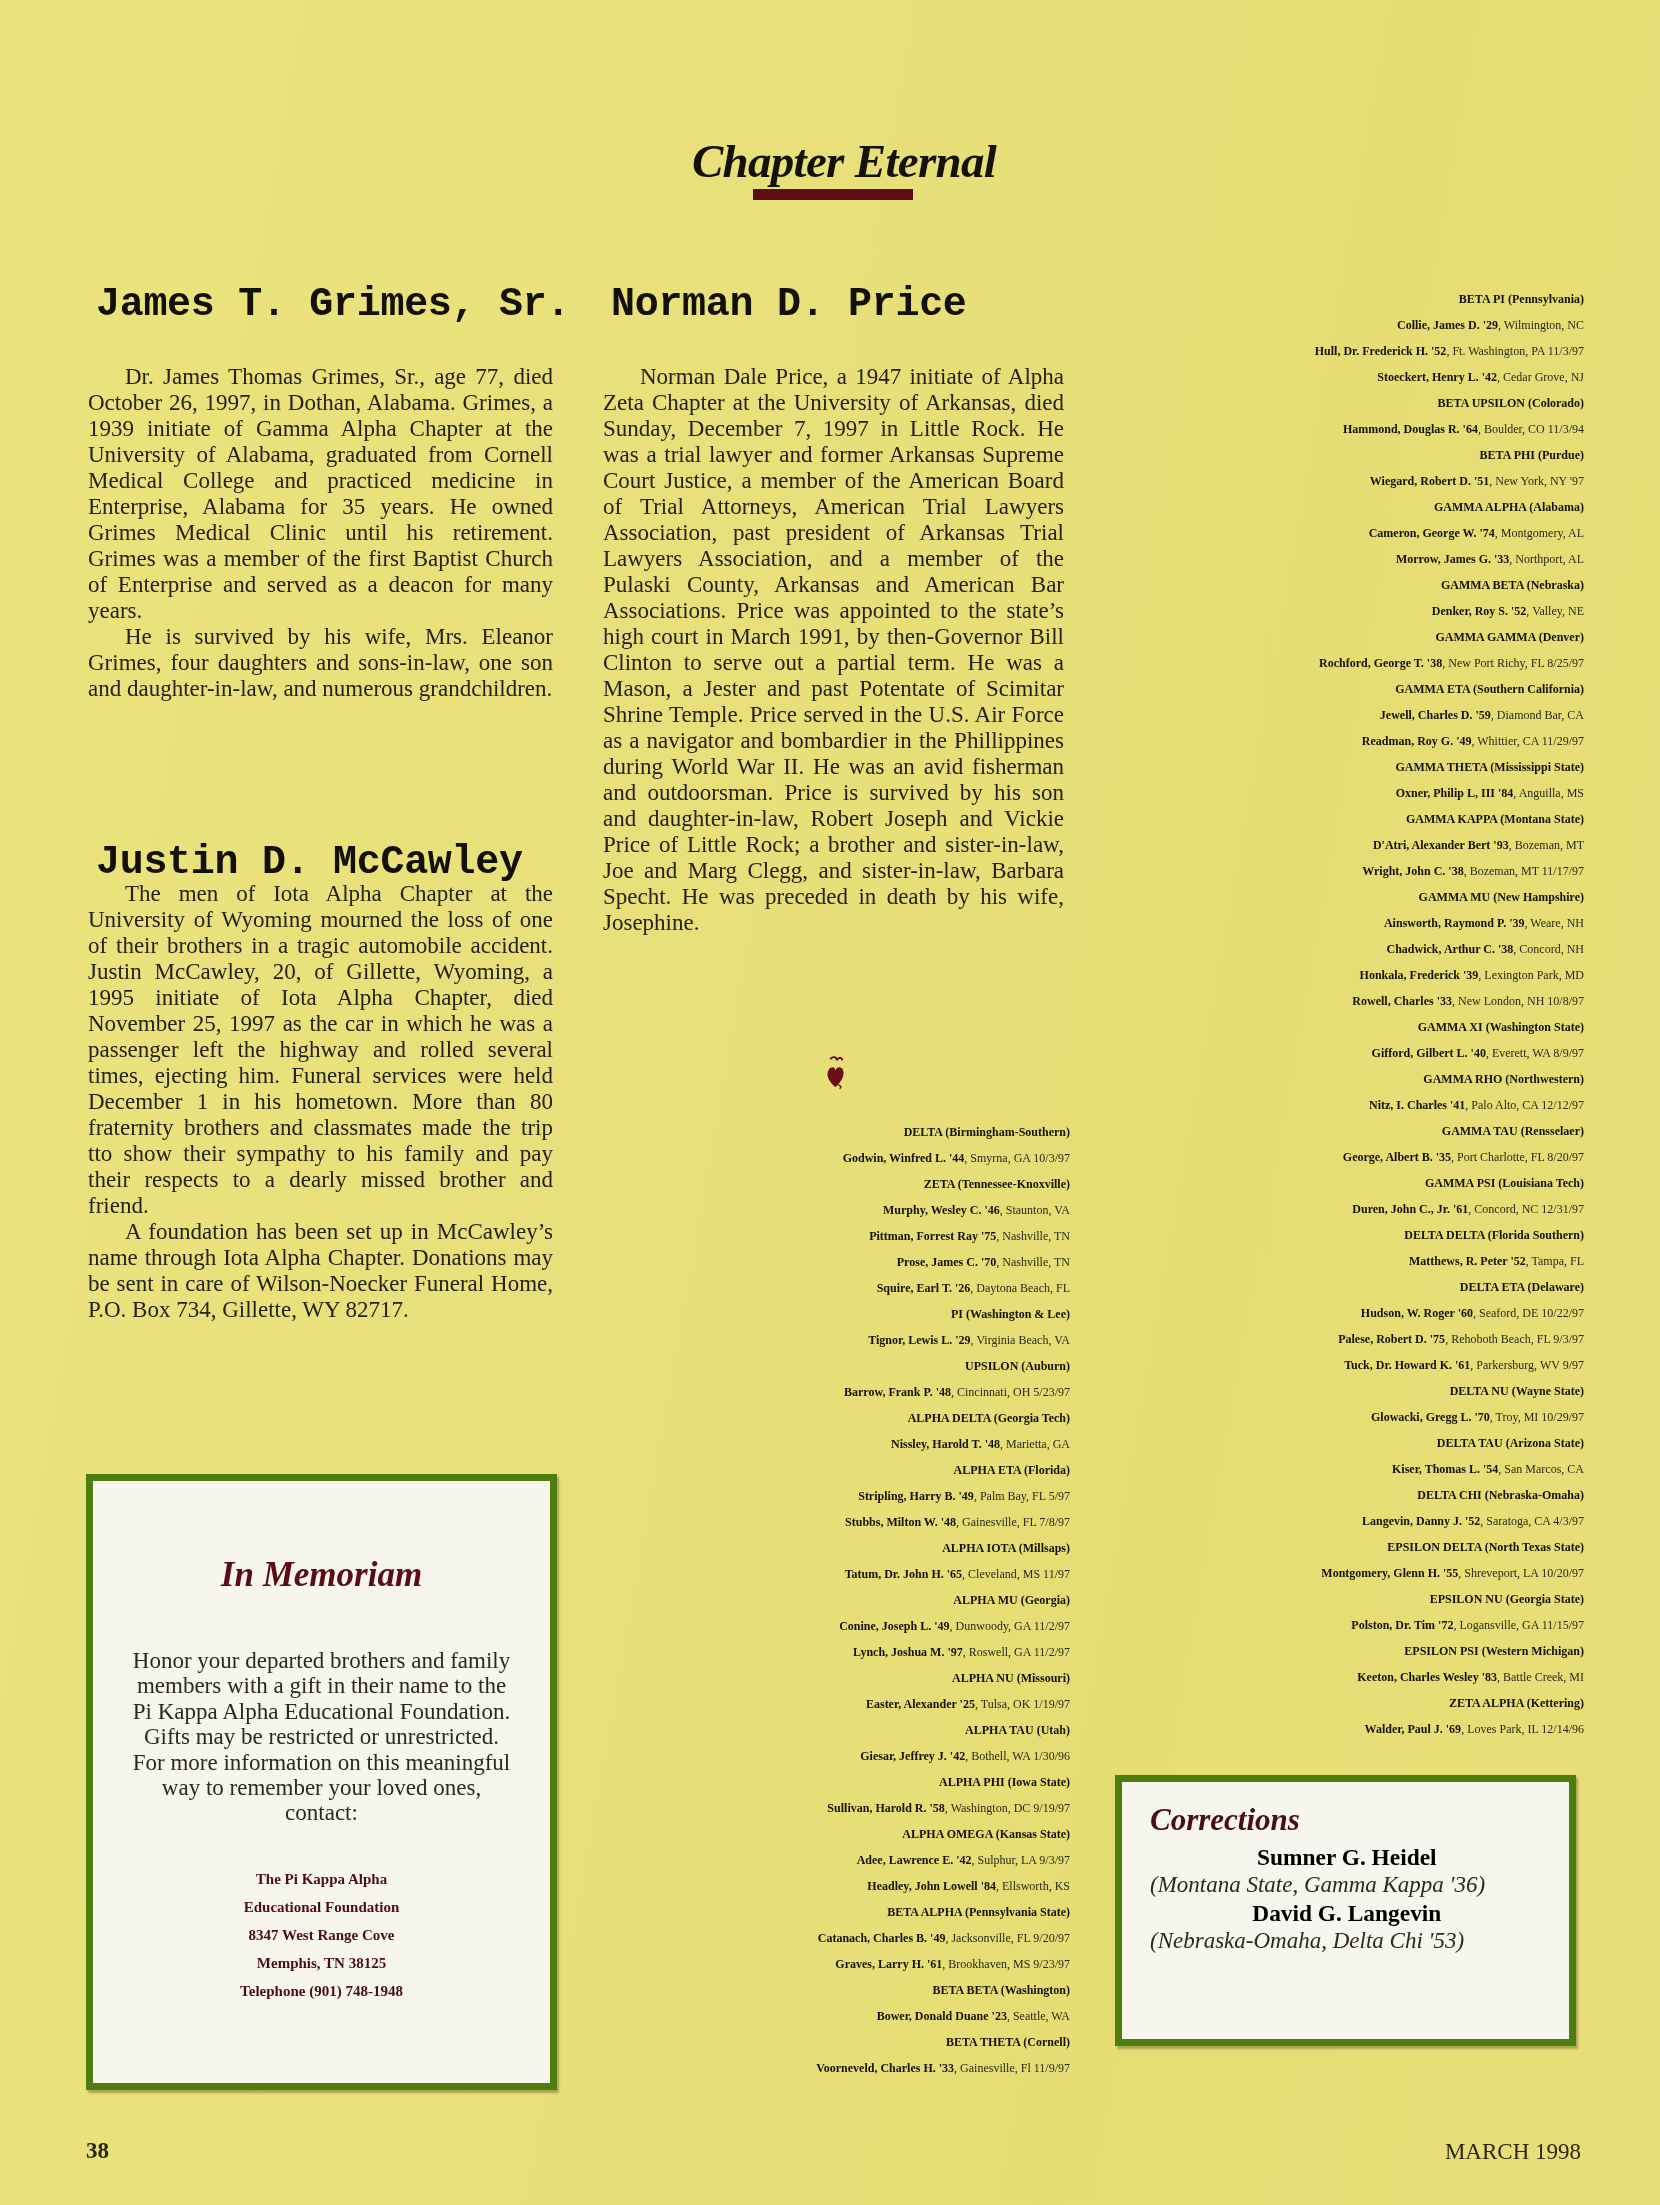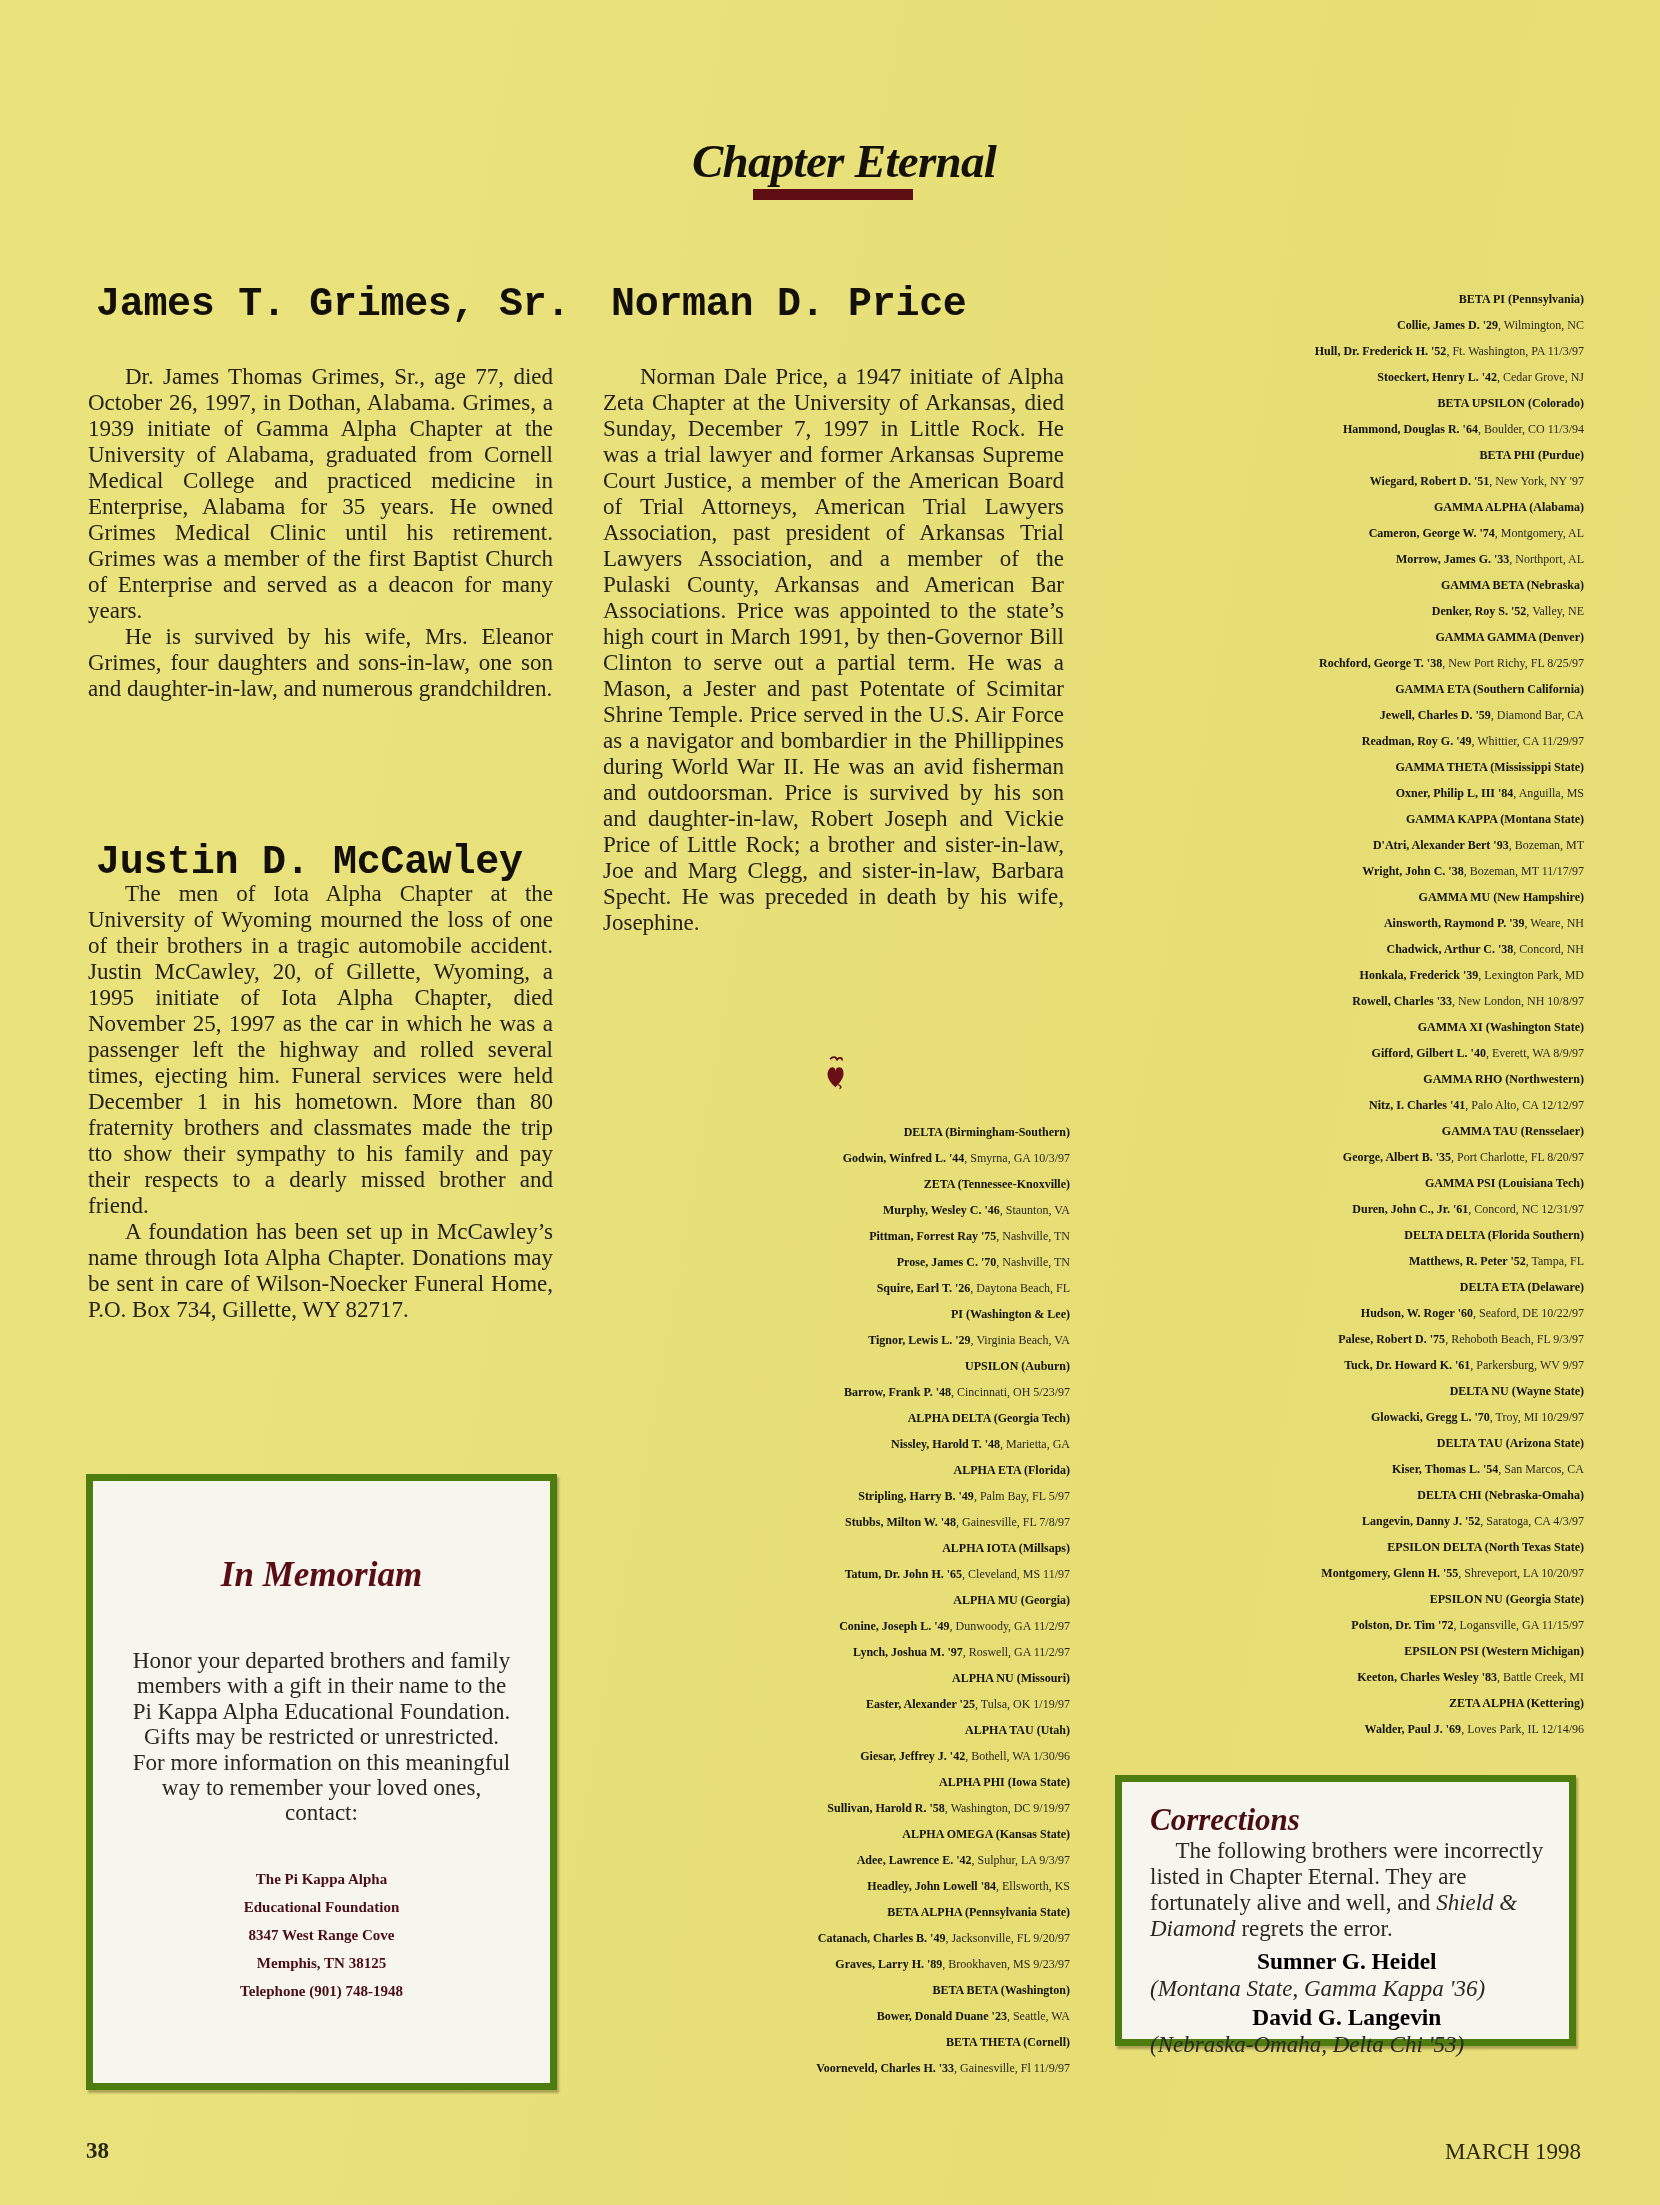--- a/index.html
+++ b/index.html
@@ -117,21 +117,21 @@
     <div class="member"><span class="nm">Easter, Alexander '25</span><span class="loc">, Tulsa, OK 1/19/97</span></div>
     <div class="chapter">ALPHA TAU (Utah)</div>
     <div class="member"><span class="nm">Giesar, Jeffrey J. '42</span><span class="loc">, Bothell, WA 1/30/96</span></div>
     <div class="chapter">ALPHA PHI (Iowa State)</div>
     <div class="member"><span class="nm">Sullivan, Harold R. '58</span><span class="loc">, Washington, DC 9/19/97</span></div>
     <div class="chapter">ALPHA OMEGA (Kansas State)</div>
     <div class="member"><span class="nm">Adee, Lawrence E. '42</span><span class="loc">, Sulphur, LA 9/3/97</span></div>
     <div class="member"><span class="nm">Headley, John Lowell '84</span><span class="loc">, Ellsworth, KS</span></div>
     <div class="chapter">BETA ALPHA (Pennsylvania State)</div>
     <div class="member"><span class="nm">Catanach, Charles B. '49</span><span class="loc">, Jacksonville, FL 9/20/97</span></div>
-    <div class="member"><span class="nm">Graves, Larry H. '89</span><span class="loc">, Brookhaven, MS 9/23/97</span></div>
+    <div class="member"><span class="nm">Graves, Larry H. '61</span><span class="loc">, Brookhaven, MS 9/23/97</span></div>
     <div class="chapter">BETA BETA (Washington)</div>
     <div class="member"><span class="nm">Bower, Donald Duane '23</span><span class="loc">, Seattle, WA</span></div>
     <div class="chapter">BETA THETA (Cornell)</div>
     <div class="member"><span class="nm">Voorneveld, Charles H. '33</span><span class="loc">, Gainesville, Fl 11/9/97</span></div>
   </div>
 
 <div class="abs list" style="left:1116px; top:286px; width:468px;" id="list-right">
     <div class="chapter">BETA PI (Pennsylvania)</div>
     <div class="member"><span class="nm">Collie, James D. '29</span><span class="loc">, Wilmington, NC</span></div>
     <div class="member"><span class="nm">Hull, Dr. Frederick H. '52</span><span class="loc">, Ft. Washington, PA 11/3/97</span></div>
@@ -185,21 +185,20 @@
     <div class="chapter">EPSILON NU (Georgia State)</div>
     <div class="member"><span class="nm">Polston, Dr. Tim '72</span><span class="loc">, Logansville, GA 11/15/97</span></div>
     <div class="chapter">EPSILON PSI (Western Michigan)</div>
     <div class="member"><span class="nm">Keeton, Charles Wesley '83</span><span class="loc">, Battle Creek, MI</span></div>
     <div class="chapter">ZETA ALPHA (Kettering)</div>
     <div class="member"><span class="nm">Walder, Paul J. '69</span><span class="loc">, Loves Park, IL 12/14/96</span></div>
   </div>
 
 <div class="abs box" style="left:1115px; top:1775px; width:461px; height:271px; box-sizing:border-box; padding:20px 25.4px 0 28px;">
   <h3 class="corr-title">Corrections</h3>
-  <p class="corr-text"><span>The following brothers were incorrectly listed in Chapter Eternal. They are fortunately alive and well, and </span><i>Shield &amp; Diamond</i><span> regrets the error.</span></p>
   <p class="corr-name" style="margin-top:5.3px;">Sumner G. Heidel</p>
   <p class="corr-detail">(Montana State, Gamma Kappa '36)</p>
   <p class="corr-name">David G. Langevin</p>
   <p class="corr-detail">(Nebraska-Omaha, Delta Chi '53)</p>
 </div>
 
 <div class="abs footer" style="left:86px; top:2138px; font-weight:bold;">38</div>
 <div class="abs footer" style="left:1444px; top:2139px; width:137px; text-align:right;">MARCH 1998</div>
 
 

